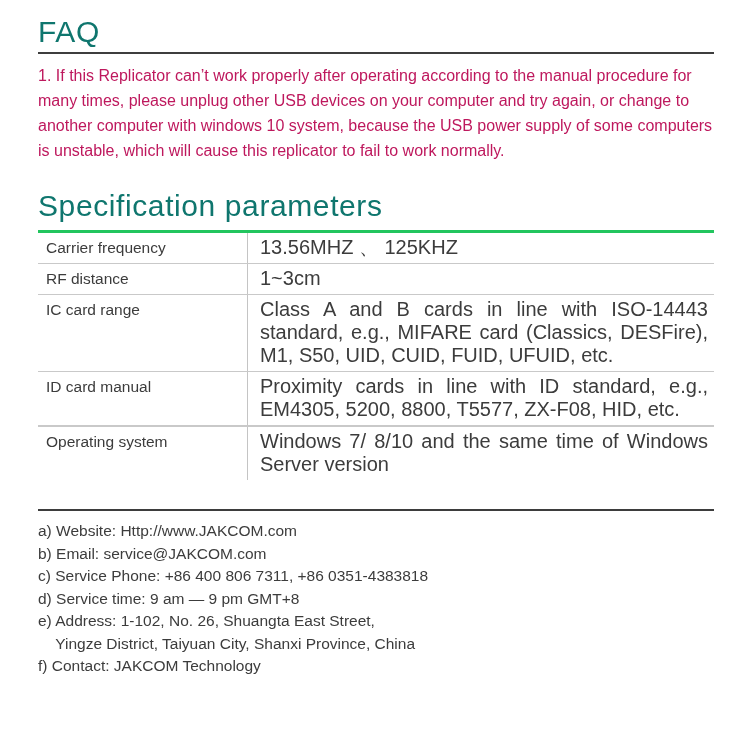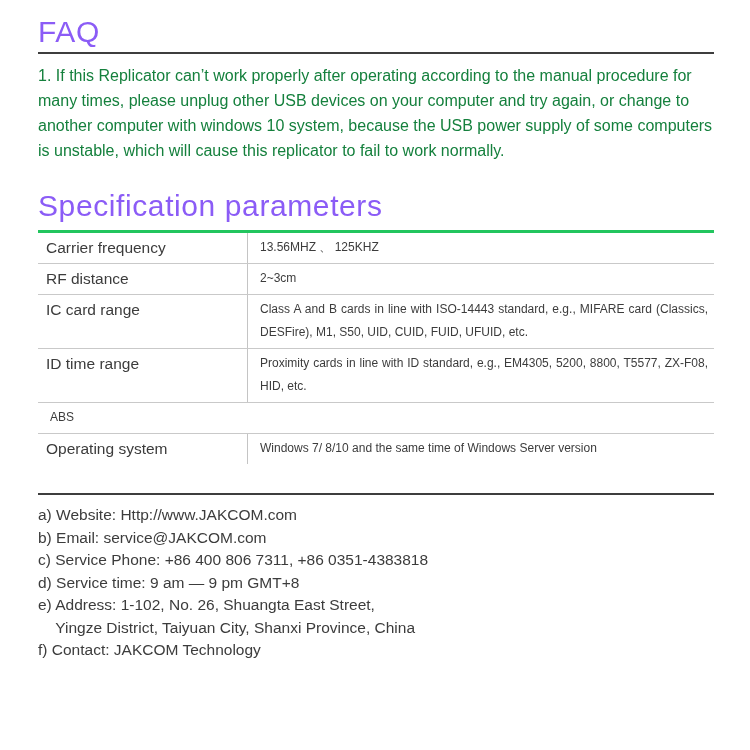--- a/index.html
+++ b/index.html
@@ -19,34 +19,34 @@
     box-sizing: border-box;
     width: 750px;
     height: 750px;
     padding: 14px 36px 0 38px;
   }
   .heading {
     margin: 0;
     font-size: 30px;
     font-weight: 400;
     letter-spacing: 0.6px;
-    color: #8b5cf6;
+    color: #0f766e;
     line-height: 36px;
   }
   .rule {
     height: 2px;
     background: #3d3d3d;
     border: 0;
   }
   .rule-faq { margin-top: 2px; }
   .para {
     margin: 9px 0 0 0;
     font-size: 16px;
     line-height: 25px;
-    color: #15803d;
+    color: #be185d;
   }
   .section-specs { margin-top: 25px; }
   .spec-table {
     margin-top: 6px;
     border-top: 3px solid #22c55e;
   }
   .spec-row {
     display: grid;
     grid-template-columns: 210px 1fr;
   }
@@ -56,21 +56,21 @@
   .spec-label {
     box-sizing: border-box;
     padding: 3px 6px 4px 8px;
     font-size: 15.5px;
     line-height: 23px;
     border-right: 1px solid #c4c4c4;
   }
   .spec-value {
     box-sizing: border-box;
     padding: 3px 6px 4px 12px;
-    font-size: 12px;
+    font-size: 20px;
     line-height: 23px;
     text-align: justify;
   }
   .section-contact { margin-top: 29px; }
   .rule-contact { margin-top: 3px; }
   .contact-list {
     list-style: none;
     margin: 9px 0 0 0;
     padding: 0;
     font-size: 15.5px;
@@ -93,32 +93,31 @@
 
   <section class="section-specs">
     <h2 class="heading">Specification parameters</h2>
     <div class="spec-table">
       <div class="spec-row">
         <div class="spec-label">Carrier frequency</div>
         <div class="spec-value">13.56MHZ 、 125KHZ</div>
       </div>
       <div class="spec-row">
         <div class="spec-label">RF distance</div>
-        <div class="spec-value">2~3cm</div>
+        <div class="spec-value">1~3cm</div>
       </div>
       <div class="spec-row">
         <div class="spec-label">IC card range</div>
         <div class="spec-value">Class A and B cards in line with ISO-14443 standard, e.g., MIFARE card (Classics, DESFire), M1, S50, UID, CUID, FUID, UFUID, etc.</div>
       </div>
       <div class="spec-row">
-        <div class="spec-label">ID time range</div>
+        <div class="spec-label">ID card manual</div>
         <div class="spec-value">Proximity cards in line with ID standard, e.g., EM4305, 5200, 8800, T5577, ZX-F08, HID, etc.</div>
       </div>
       <div class="spec-row">
-        <div class="spec-value">ABS</div>
       </div>
       <div class="spec-row">
         <div class="spec-label">Operating system</div>
         <div class="spec-value">Windows 7/ 8/10 and the same time of Windows Server version</div>
       </div>
     </div>
   </section>
 
   <section class="section-contact">
     <div class="rule rule-contact"></div>

